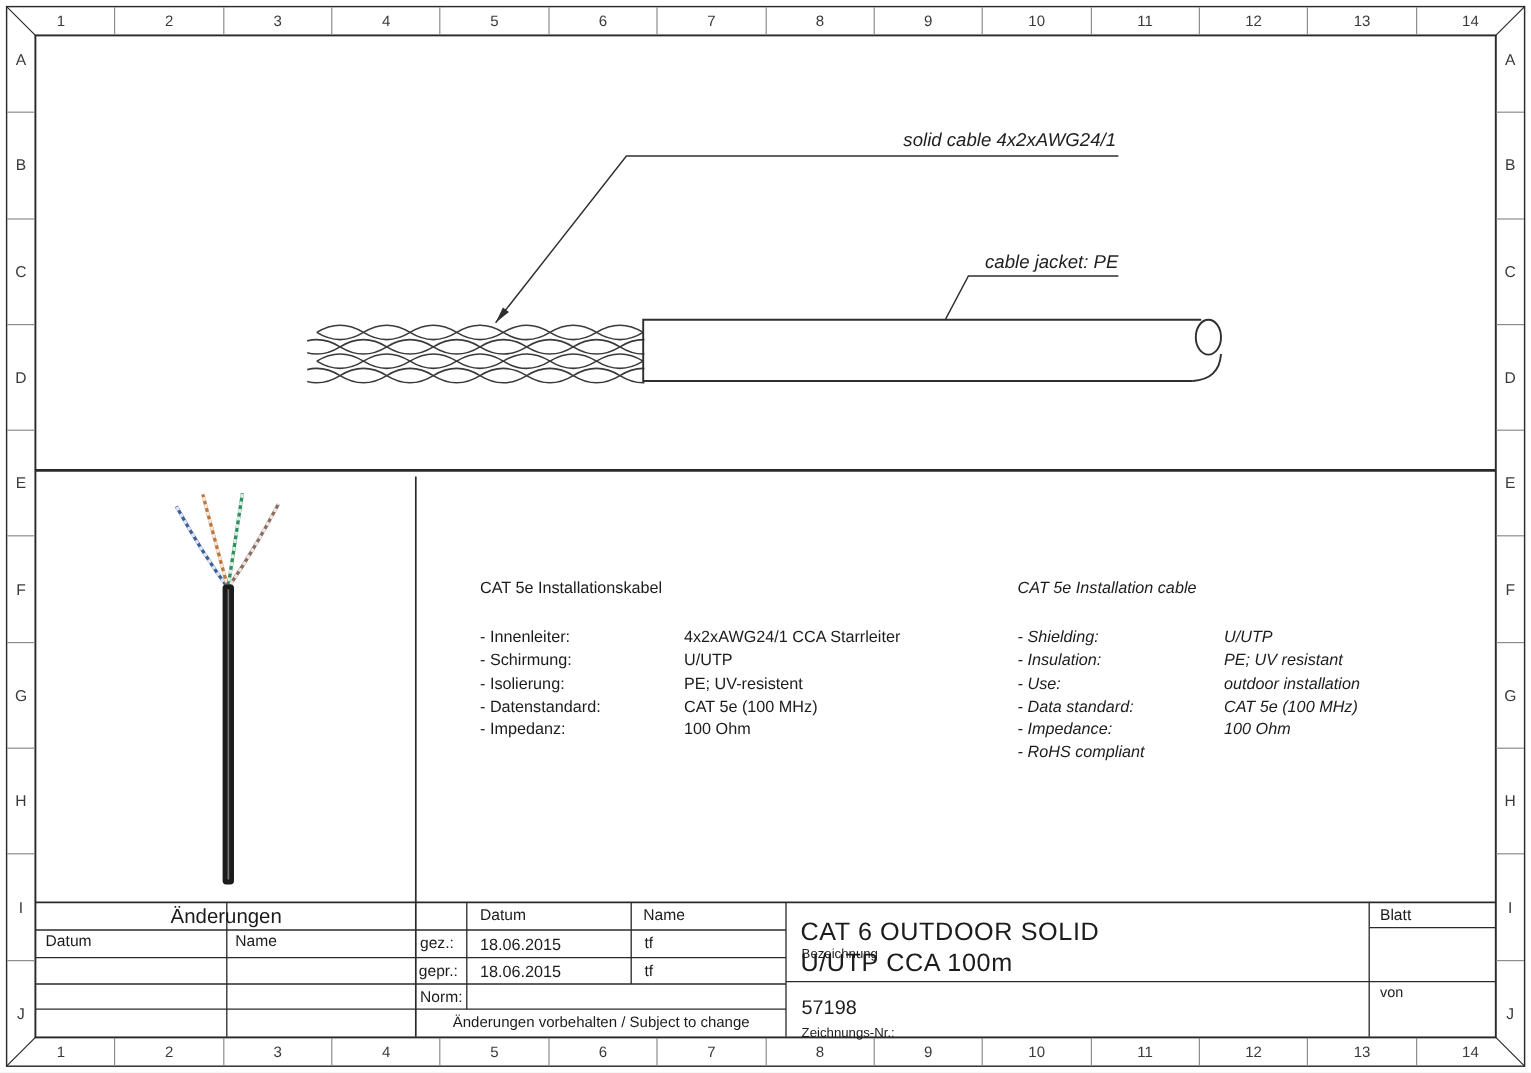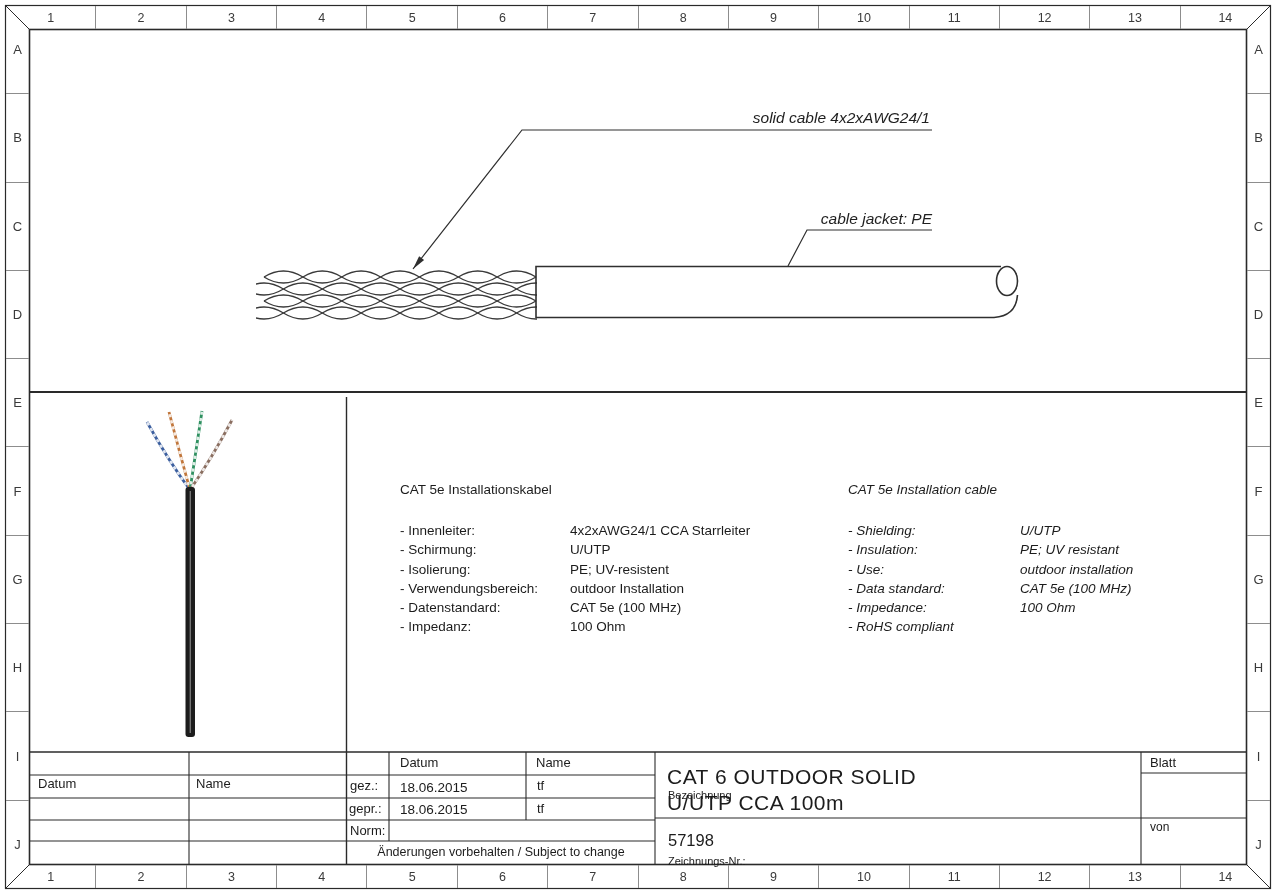--- a/index.html
+++ b/index.html
@@ -186,24 +186,20 @@
         </div>
       <div class="row">
           <span class="lbl">- Schirmung:</span>
           <span class="val">U/UTP</span>
         </div>
       <div class="row">
           <span class="lbl">- Isolierung:</span>
           <span class="val">PE; UV-resistent</span>
         </div>
       <div class="row">
-          <span class="lbl">- Verwendungsbereich:</span>
-          <span class="val">outdoor Installation</span>
-        </div>
-      <div class="row">
           <span class="lbl">- Datenstandard:</span>
           <span class="val">CAT 5e (100 MHz)</span>
         </div>
       <div class="row">
           <span class="lbl">- Impedanz:</span>
           <span class="val">100 Ohm</span>
         </div>
     </div>
   </div>
 
@@ -230,20 +226,21 @@
           <span class="lbl">- Impedance:</span>
           <span class="val">100 Ohm</span>
         </div>
       <div class="row">
           <span class="lbl">- RoHS compliant</span>
           <span class="val"></span>
         </div>
     </div>
   </div>
 
+  <div class="abs tb" style="left:30px; top:754px; width:317px; text-align:center; font-size:17px;">Änderungen</div>
   <div class="abs tb" style="left:38px; top:776px; font-size:13px;">Datum</div>
   <div class="abs tb" style="left:196px; top:776px; font-size:13px;">Name</div>
 
   <div class="abs tb" style="left:400px; top:755px; font-size:13px;">Datum</div>
   <div class="abs tb" style="left:536px; top:755px; font-size:13px;">Name</div>
   <div class="abs tb" style="left:350px; top:778px; font-size:13px;">gez.:</div>
   <div class="abs tb" style="left:400px; top:780px; font-size:13.5px;">18.06.2015</div>
   <div class="abs tb" style="left:537px; top:778px; font-size:13px;">tf</div>
   <div class="abs tb" style="left:349px; top:801px; font-size:13px;">gepr.:</div>
   <div class="abs tb" style="left:400px; top:802px; font-size:13.5px;">18.06.2015</div>

